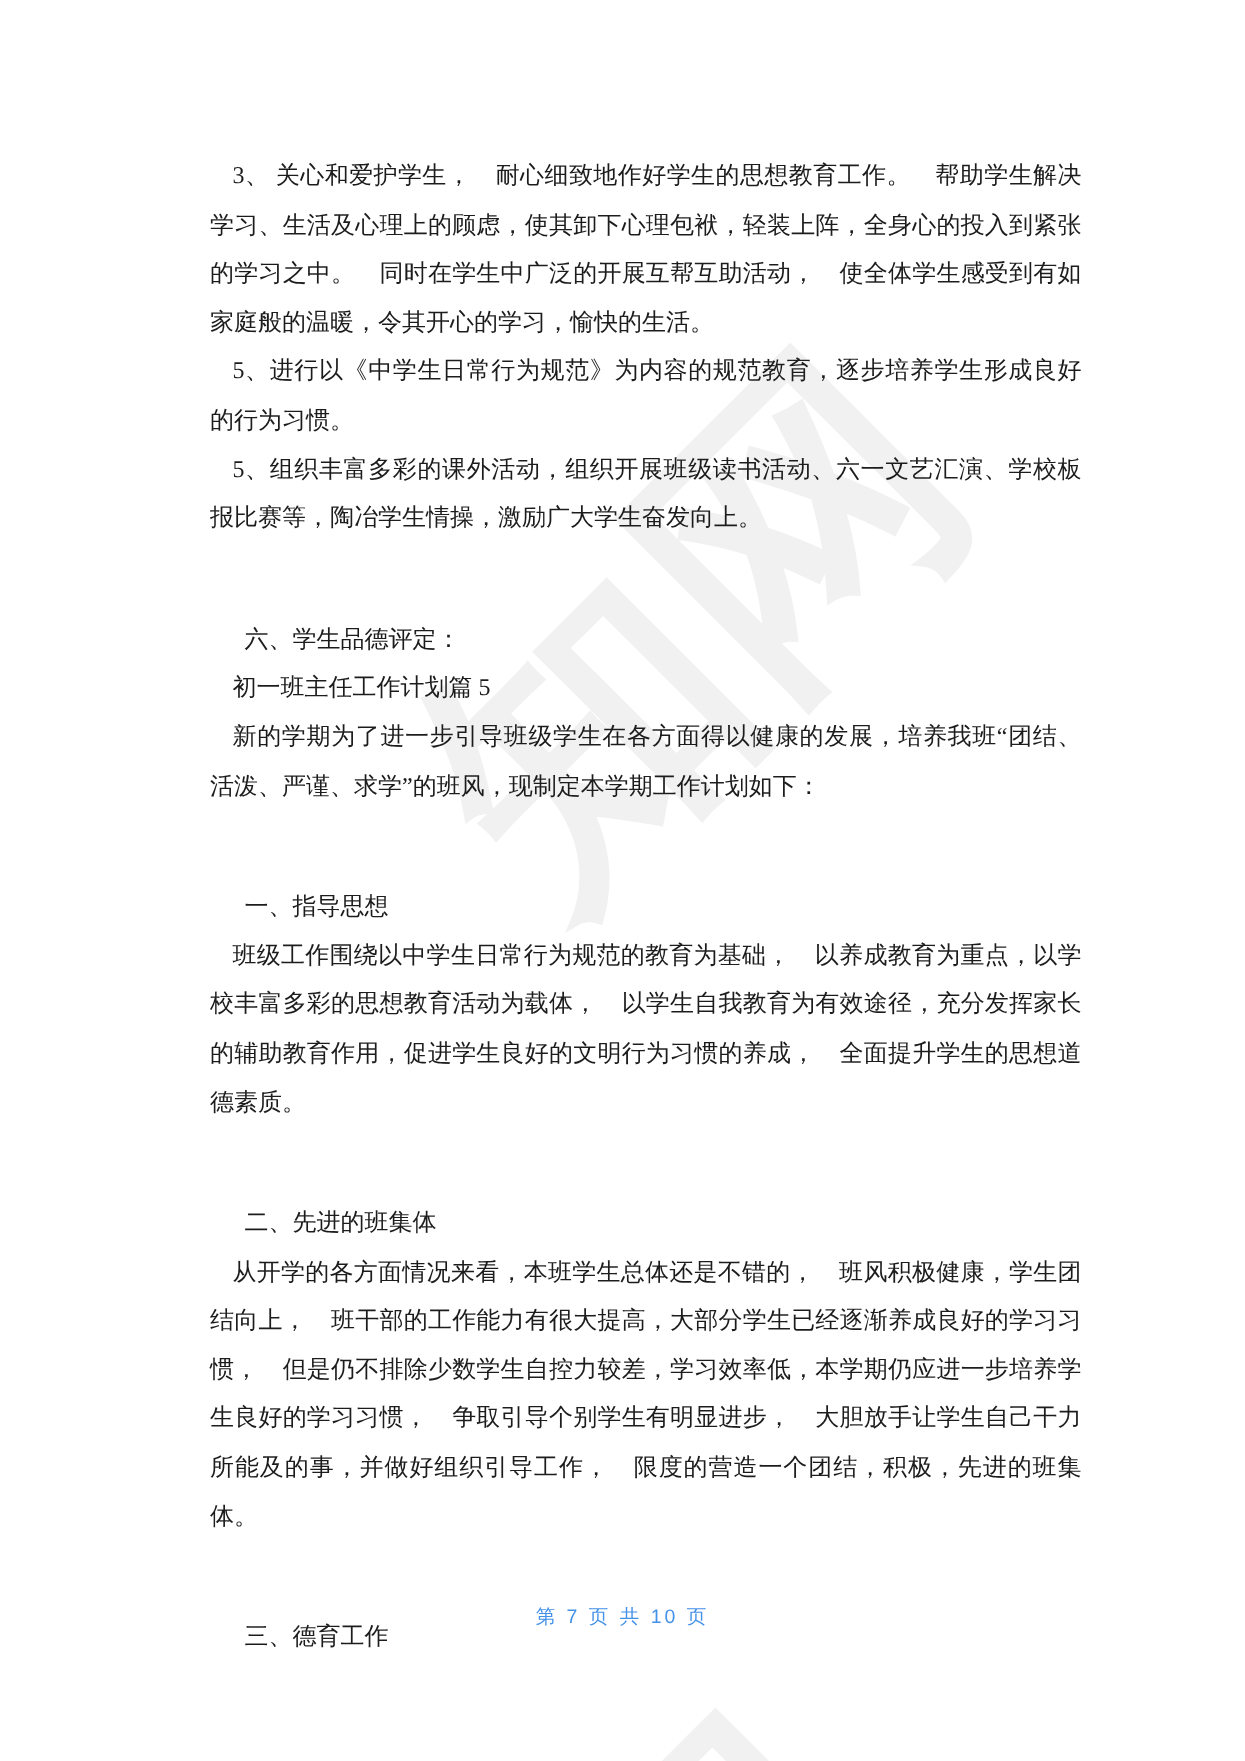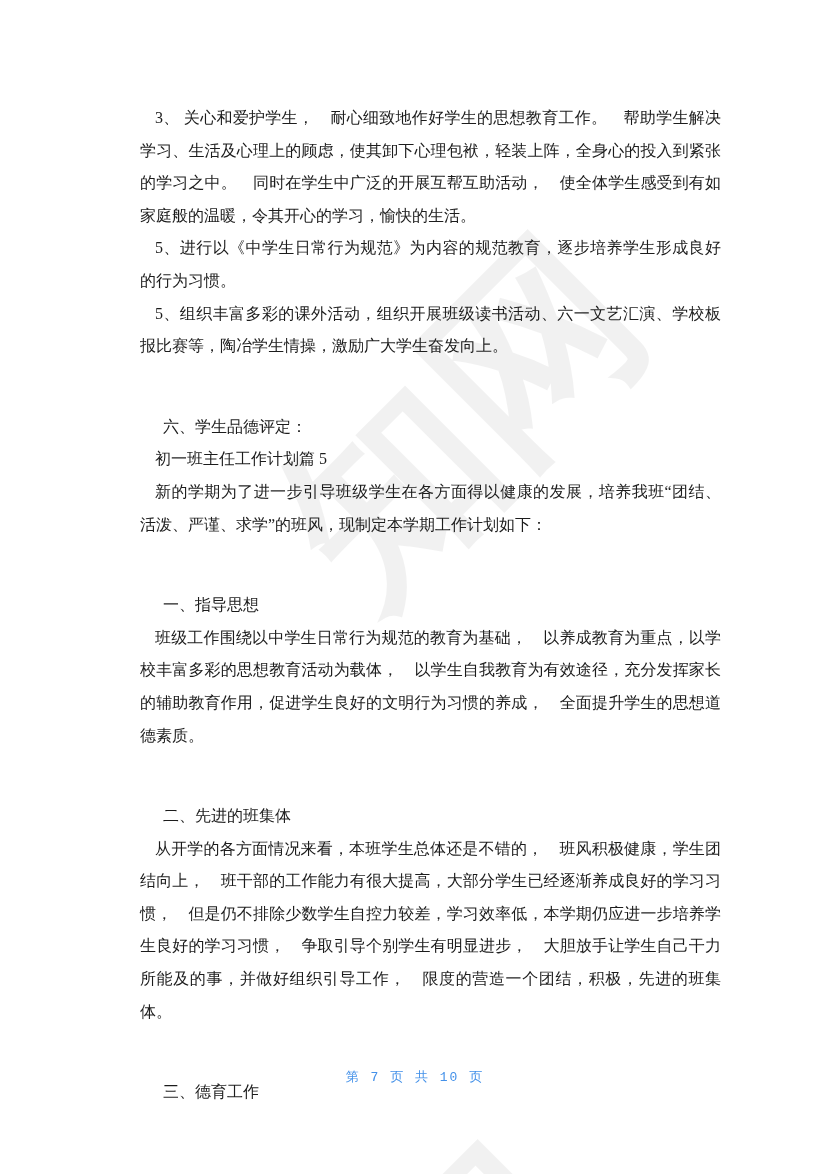--- a/index.html
+++ b/index.html
@@ -51,21 +51,21 @@
   .page-footer {
     position: absolute;
     left: 0;
     right: 0;
     top: 1068px;
     text-align: center;
     font-size: 13px;
     line-height: 20px;
     letter-spacing: 2px;
     color: var(--footer-color, #4491e9);
-    font-family: Liberation Mono, monospace;
+    font-family: Liberation Sans, sans-serif;
   }
 </style>
 </head>
 <body>
 
 <div class="page">
 
   <div class="watermark wm-center">知网</div>
   <div class="watermark wm-bottom">知网</div>
 

